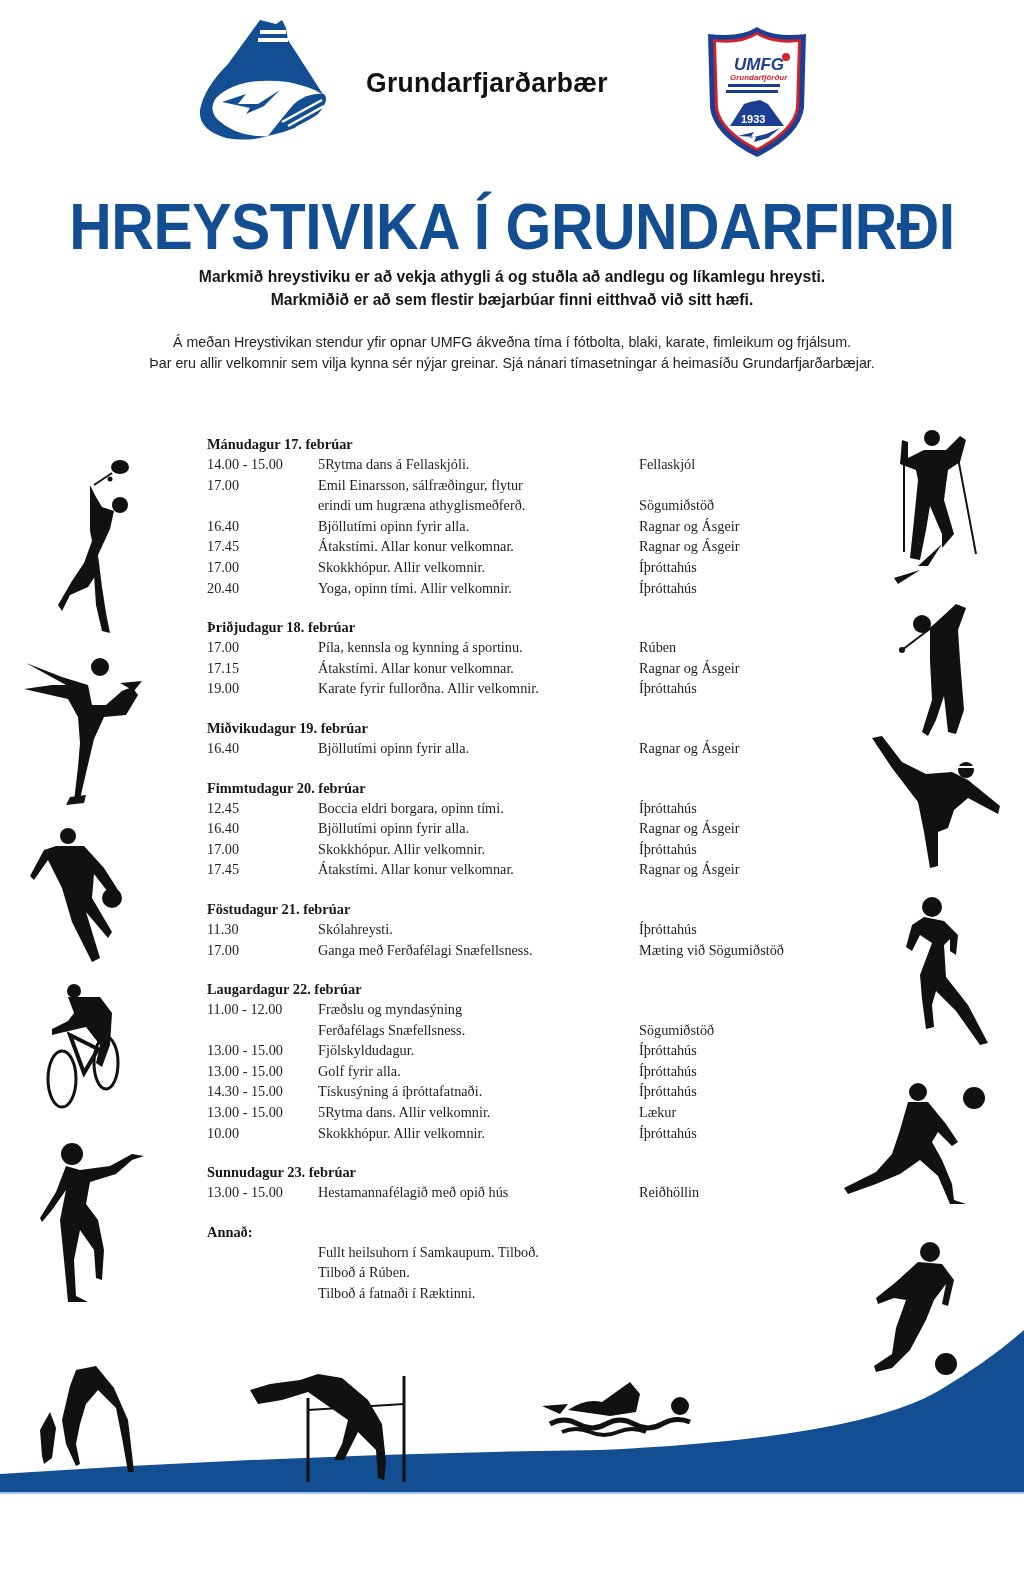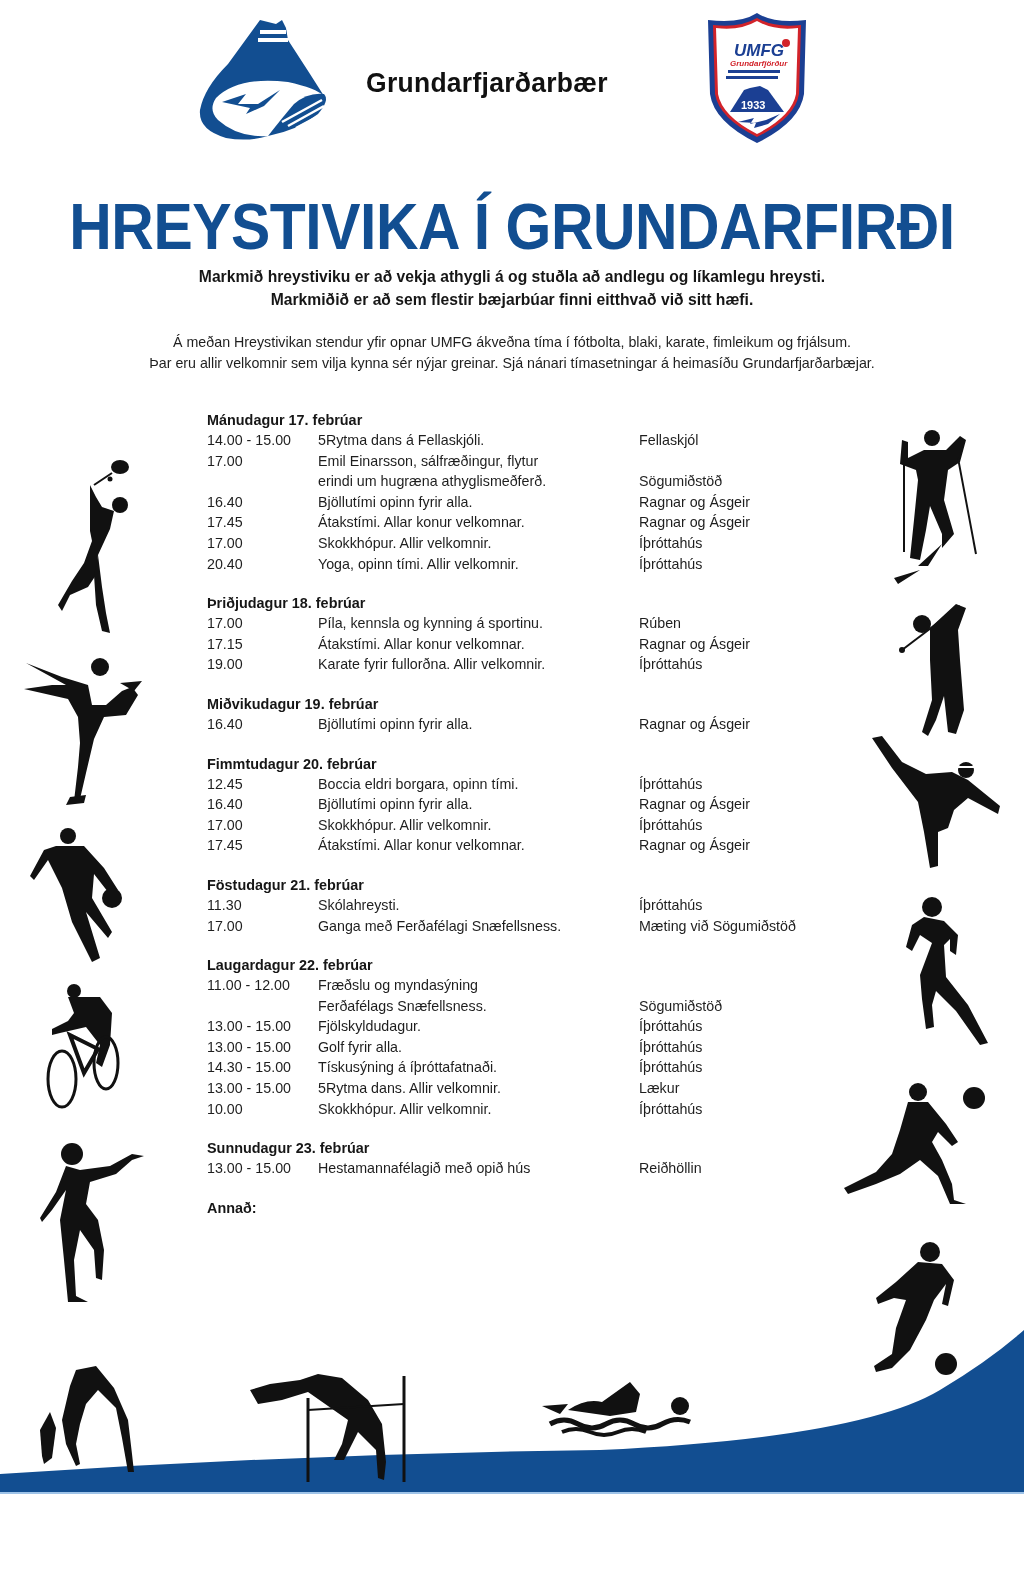--- a/index.html
+++ b/index.html
@@ -1,30 +1,30 @@
 <!DOCTYPE html>
 <html><head>
 <meta charset="utf-8">
 <style>
   html, body { margin:0; padding:0; background:#ffffff; }
   body { width:1024px; height:1570px; position:relative; overflow:hidden; font-family:"Liberation Sans", sans-serif; color:#1a1a1a; }
   .abs { position:absolute; }
   
   #logo-left { left:198px; top:18px; width:140px; height:124px; }
-  #logo-right { left:704px; top:10px; width:106px; height:136px; }
+  #logo-right { left:704px; top:24px; width:106px; height:136px; }
   #org-name { left:366px; top:68px; font-family:"Liberation Sans", sans-serif; font-weight:bold; font-size:27px; letter-spacing:0.3px; color:#111; transform:scaleX(0.98); transform-origin:left; }
   #main-title { left:0; width:1024px; top:192px; text-align:center; font-family:"Liberation Sans", sans-serif; font-weight:900; font-size:64px; color:#124e91; letter-spacing:-0.5px; transform:scaleX(0.92); transform-origin:center; line-height:70px; }
   .intro-bold { left:0; width:1024px; text-align:center; font-family:"Liberation Sans", sans-serif; font-weight:bold; font-size:16.5px; color:#161616; transform:scaleX(0.95); }
   #intro-1 { top:267px; }
   #intro-2 { top:290px; }
   .intro-reg { left:0; width:1024px; text-align:center; font-size:15px; color:#1e1e1e; transform:scaleX(0.95); }
   #intro-3 { top:333px; }
   #intro-4 { top:354px; }
   
-  #schedule { left:207px; top:410px; width:640px; }
+  #schedule { left:207px; top:434px; width:640px;font-family:Liberation Serif, serif; }
   .day { margin-bottom:19px; }
   .day-title { font-weight:bold; font-size:15px; line-height:20px; color:#161616; height:20px; transform:scaleX(0.96); transform-origin:left; }
   .ev-row { display:flex; font-size:15px; line-height:20.6px; color:#1e1e1e; }
   .ev-time { width:111px; flex:none; transform:scaleX(0.95); transform-origin:left; white-space:nowrap; }
   .ev-desc { width:321px; flex:none; transform:scaleX(0.95); transform-origin:left; white-space:nowrap; }
   .ev-place { flex:1; transform:scaleX(0.95); transform-origin:left; white-space:nowrap; }
   .ev-desc .line { display:block; }
   
   .sil { position:absolute; }
   
@@ -249,20 +249,29 @@
       <div class="ev-row">
         <div class="ev-time">13.00 - 15.00</div>
         <div class="ev-desc">
           <span class="line">Hestamannafélagið með opið hús</span>
         </div>
         <div class="ev-place" style="align-self: flex-end;">Reiðhöllin</div>
       </div>
     </div>
     <div class="day">
       <div class="day-title">Annað:</div>
+      <div class="ev-row">
+        <div class="ev-time"></div>
+        <div class="ev-desc">
+          <span class="line">Fullt heilsuhorn í Samkaupum. Tilboð.</span>
+          <span class="line">Tilboð á Rúben.</span>
+          <span class="line">Tilboð á fatnaði í Ræktinni.</span>
+        </div>
+        <div class="ev-place" style="align-self: flex-end;"></div>
+      </div>
     </div>
   </div>
 
 <svg class="sil" style="left:50px;top:455px" width="80" height="180" viewBox="0 0 80 180">
   <ellipse cx="70" cy="12" rx="9" ry="7" fill="#111"></ellipse>
   <line x1="62" y1="18" x2="44" y2="30" stroke="#111" stroke-width="2"></line>
   <circle cx="60" cy="24" r="2.5" fill="#111"></circle>
   <circle cx="70" cy="50" r="8" fill="#111"></circle>
   <path d="M40 30 L46 42 L52 52 L64 56 L60 74 L48 100 L46 120 L38 132 L20 140 L12 156 L8 150 L22 126 L34 108 L42 86 L40 76 Z" fill="#111"></path>
   <path d="M48 100 L52 132 L56 158 L60 178 L52 176 L46 150 L44 120 Z" fill="#111"></path>

